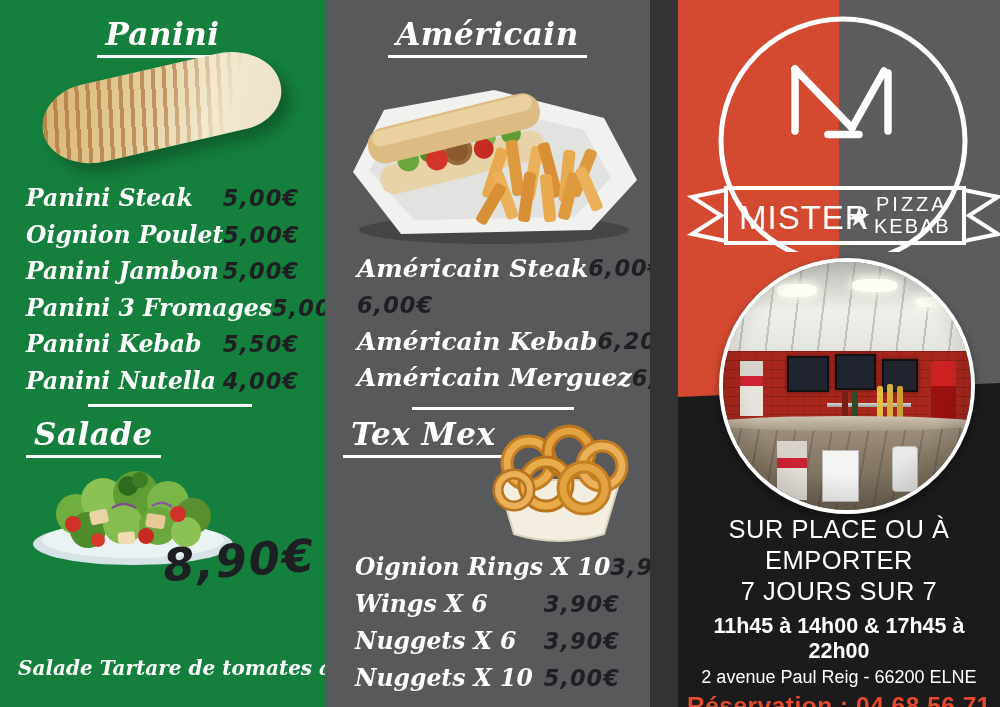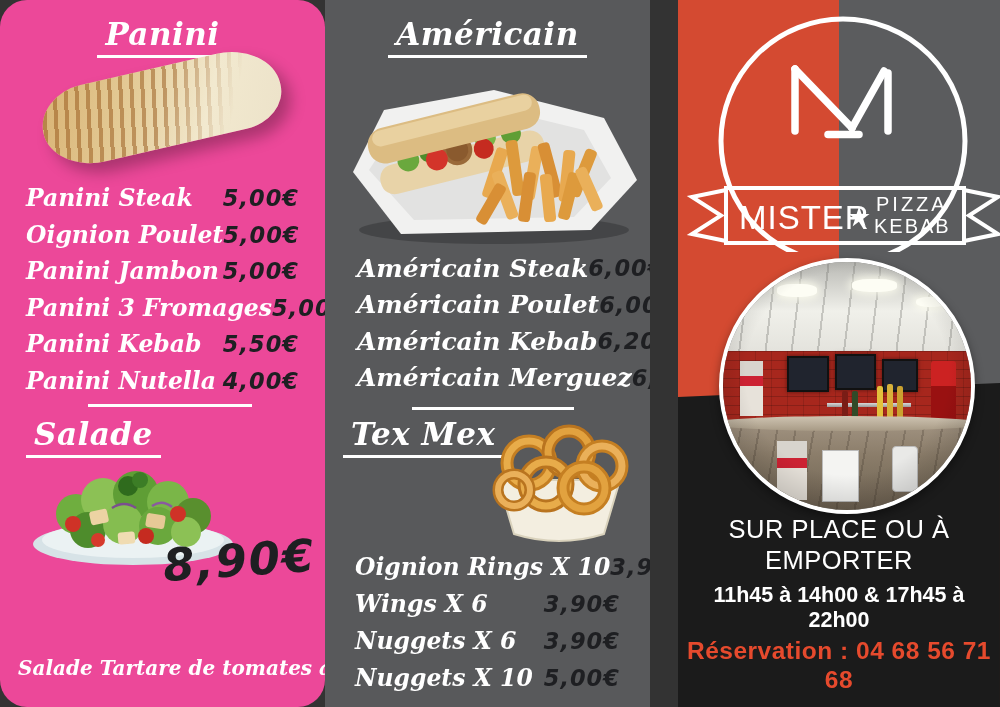--- a/index.html
+++ b/index.html
@@ -1,18 +1,18 @@
 <!DOCTYPE html>
 <html><head>
 <meta charset="utf-8">
 <style>
   html,body{margin:0;padding:0;background:#333;}
   .menu{position:relative;width:1000px;height:707px;overflow:hidden;font-family:"Liberation Sans",sans-serif;display:flex;}
   .panel{position:relative;height:707px;overflow:hidden;}
-  .panel-left{width:333px;background:#ec4899;border-radius:27px;}
+  .panel-left{width:333px;background:#15803d;}
   .panel-mid{width:333px;background:#58595b;}
   .panel-right{width:330px;background:#d44a31;margin-left:28px;}
 
   
   .script{font-family:"DejaVu Serif",serif;font-style:italic;font-weight:700;color:#fff;}
   .sec-title{font-size:31px;letter-spacing:.5px;text-align:center;}
   .sec-title .u{border-bottom:3px solid #fff;padding:0 8px 3px;}
   .price{font-family:"DejaVu Sans",sans-serif;font-style:italic;font-weight:700;color:#1e1f22;letter-spacing:1px;}
 
   .rows{position:absolute;left:26px;right:26px;}
@@ -202,21 +202,20 @@
         <rect x="146" y="130" width="12" height="44" rx="4" fill="#d88f35" transform="rotate(30 152 152)"></rect>
       </g>
     </svg>
 
     <div class="rows rows-amer">
       <div class="menu-row">
         <span class="script name">Américain Steak</span>
         <span class="price">6,00€</span>
       </div>
       <div class="menu-row">
-        <span class="script name">Américain Poulet</span>
         <span class="price">6,00€</span>
       </div>
       <div class="menu-row">
         <span class="script name">Américain Kebab</span>
         <span class="price">6,20€</span>
       </div>
       <div class="menu-row">
         <span class="script name">Américain Merguez</span>
         <span class="price">6,20€</span>
       </div>
@@ -310,19 +309,21 @@
       <div class="ph-counter"></div>
       <div class="ph-counter-top"></div>
       <div class="ph-poster-red" style="left:22%;top:72%;width:12%;height:24%;"></div>
       <div class="ph-poster-white" style="left:40%;top:76%;width:14%;height:20%;"></div>
       <div class="ph-poster-white" style="left:68%;top:74%;width:10%;height:18%;border-radius:4px;background:#e9e9e7;"></div>
       <div class="ph-vignette"></div>
     </div>
 
     <div class="info">
       <div class="info-l1">SUR PLACE OU À EMPORTER</div>
+      <div class="info-l2">7 JOURS SUR 7</div>
       <div class="info-hours">11h45 à 14h00 &amp; 17h45 à 22h00</div>
+      <div class="info-addr">2 avenue Paul Reig - 66200 ELNE</div>
       <div class="info-resa">Réservation : 04 68 56 71 68</div>
 
     </div>
   </div>
 
 </div>
 
 </body></html>

